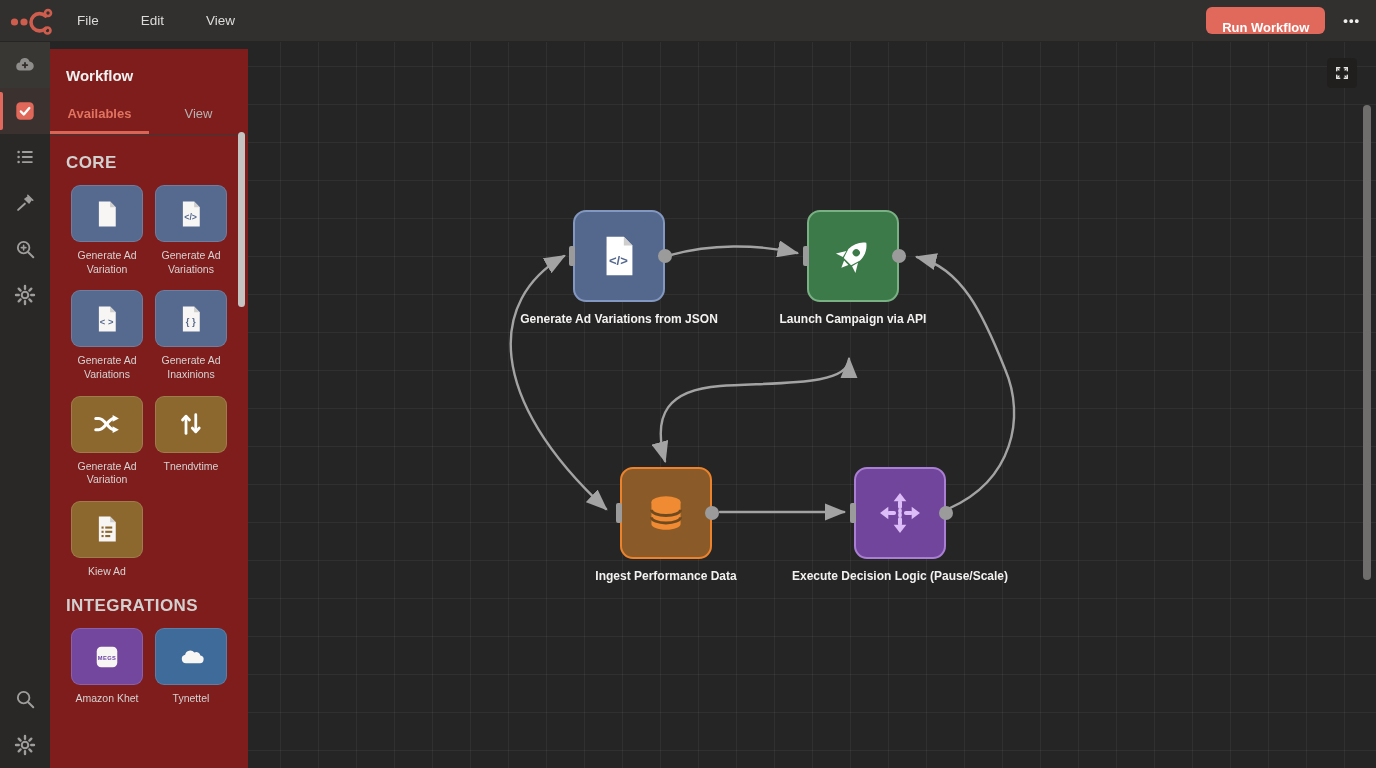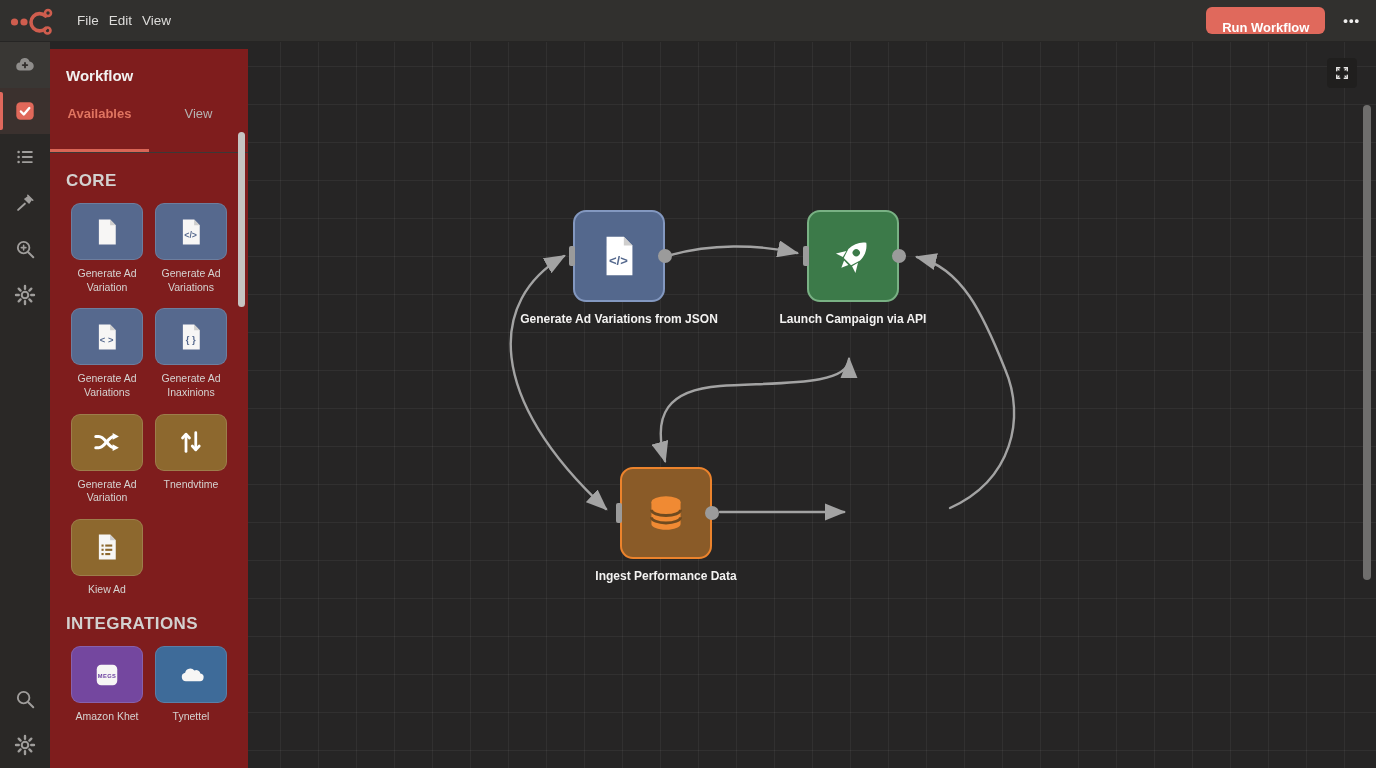--- a/index.html
+++ b/index.html
@@ -4,21 +4,21 @@
 <style>
   * { margin:0; padding:0; box-sizing:border-box; }
   html,body { width:1376px; height:768px; overflow:hidden; background:#262525;
               font-family:"Liberation Sans", sans-serif; }
 
   
   .topbar { position:absolute; left:0; top:0; width:1376px; height:42px;
             background:#31302e; display:flex; align-items:center; z-index:50;
             border-bottom:1px solid #262524; }
   .logo { width:46px; height:30px; margin:0 14px 0 9px; }
-  .menus { display:flex; gap:10px; margin-left:8px; }
+  .menus { display:flex; gap:42px; margin-left:8px; }
   .menu-item { color:#dddcda; font-size:13.5px; cursor:default; }
   .topbar-right { margin-left:auto; display:flex; align-items:center; gap:18px; padding-right:16px; }
   .run-btn { background:#e0695c; color:#fff; border:none; border-radius:6px;
              height:27px; padding:13px 16px; font-size:13px; font-weight:bold;
              font-family:"Liberation Sans",sans-serif; }
   .more-btn { color:#f0efee; font-size:13px; letter-spacing:1px; font-weight:bold; }
 
   
   .rail { position:absolute; left:0; top:42px; width:50px; height:726px;
           background:#2a2826; display:flex; flex-direction:column; z-index:40; }
@@ -29,21 +29,21 @@
   .rail-item.active::before { content:""; position:absolute; left:0; top:4px; bottom:4px;
                width:3px; background:#e0685c; border-radius:0 2px 2px 0; }
   .rail-item .icn { width:22px; height:22px; display:block; }
   .rail-spacer { flex:1; }
 
   
   .sidebar { position:absolute; left:50px; top:49px; width:198px; height:726px;
              background:#7f1d1d; z-index:30; }
   .sb-title { color:#f2f1f0; font-size:15px; font-weight:bold; padding:18px 16px 14px 16px; }
   .tabs { display:flex; border-bottom:1px solid #3b3937; }
-  .tab { flex:1; text-align:center; padding:8px 0 28px 0; font-size:13px; color:#b5b3b1;
+  .tab { flex:1; text-align:center; padding:8px 0 10px 0; font-size:13px; color:#b5b3b1;
          border-bottom:3px solid transparent; cursor:default; }
   .tab.active { color:#e07460; font-weight:bold; border-bottom-color:#d96556; }
   .sb-content { padding:14px 12px 0 16px; height:640px; overflow:hidden; }
   .sb-section-title { color:#d3d1cf; font-size:17px; font-weight:bold; letter-spacing:.4px;
                       margin:4px 0 12px 0; }
   .tile-grid { display:flex; flex-wrap:wrap; }
   .tile-item { width:82px; margin:0 2px 14px 0; display:flex; flex-direction:column; align-items:center; }
   .tile { width:72px; height:57px; border-radius:9px; border:none; display:flex;
           align-items:center; justify-content:center; box-shadow:inset 0 0 0 1px rgba(255,255,255,.14); }
   .tile svg { width:30px; height:30px; }
@@ -363,13 +363,36 @@
               <path d="M16.3 12.6l2.9 4.8-3.8-1.3z" fill="#fff"></path>
               <path d="M10.4 17h3.2L12 20.6z" fill="#fff"></path>
             </g>
           </svg>
         </span>
       </div>
       <span class="port-in"></span>
       <span class="port-out"></span>
       <div class="node-label">Launch Campaign via API</div>
     </div>
+    <div class="node" style="left: 606px; top: 425px;">
+      <div class="node-box" style="background:#71459c;border-color:#a97fd4">
+        <span style="display:flex">
+          <svg viewBox="0 0 24 24">
+            <g fill="#dcbdf8">
+              <path d="M12 1.6l3.3 4.3H8.7z"></path>
+              <path d="M12 22.4l3.3-4.3H8.7z"></path>
+              <path d="M1.6 12l4.3-3.3v6.6z"></path>
+              <path d="M22.4 12l-4.3-3.3v6.6z"></path>
+            </g>
+            <g stroke="#dcbdf8" stroke-width="2.1" stroke-linecap="round">
+              <path d="M12 6.3v2.6M12 15.1v2.6M6.3 12h2.6M15.1 12h2.6"></path>
+            </g>
+            <g stroke="#dcbdf8" stroke-width="1.9" stroke-linecap="round">
+              <path d="M12 10.6v.8M12 12.6v.8"></path>
+            </g>
+          </svg>
+        </span>
+      </div>
+      <span class="port-in"></span>
+      <span class="port-out"></span>
+      <div class="node-label">Execute Decision Logic (Pause/Scale)</div>
+    </div>
   </main>
 
 </body></html>

